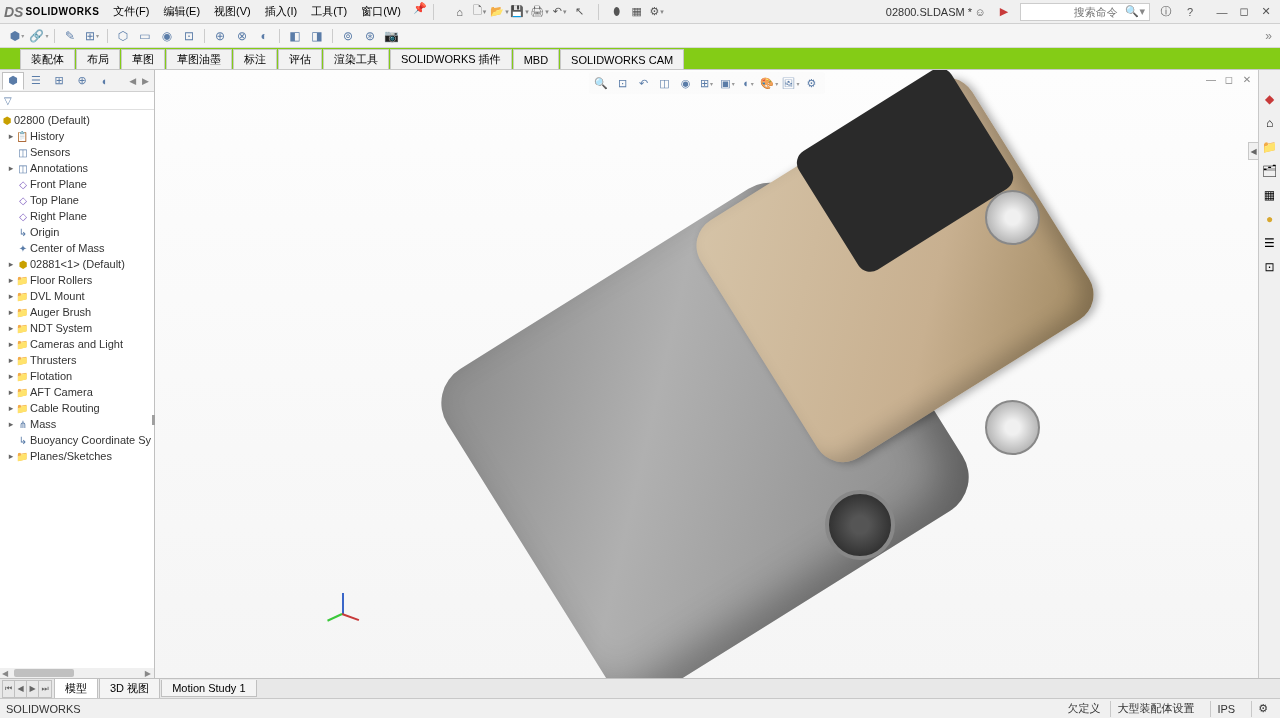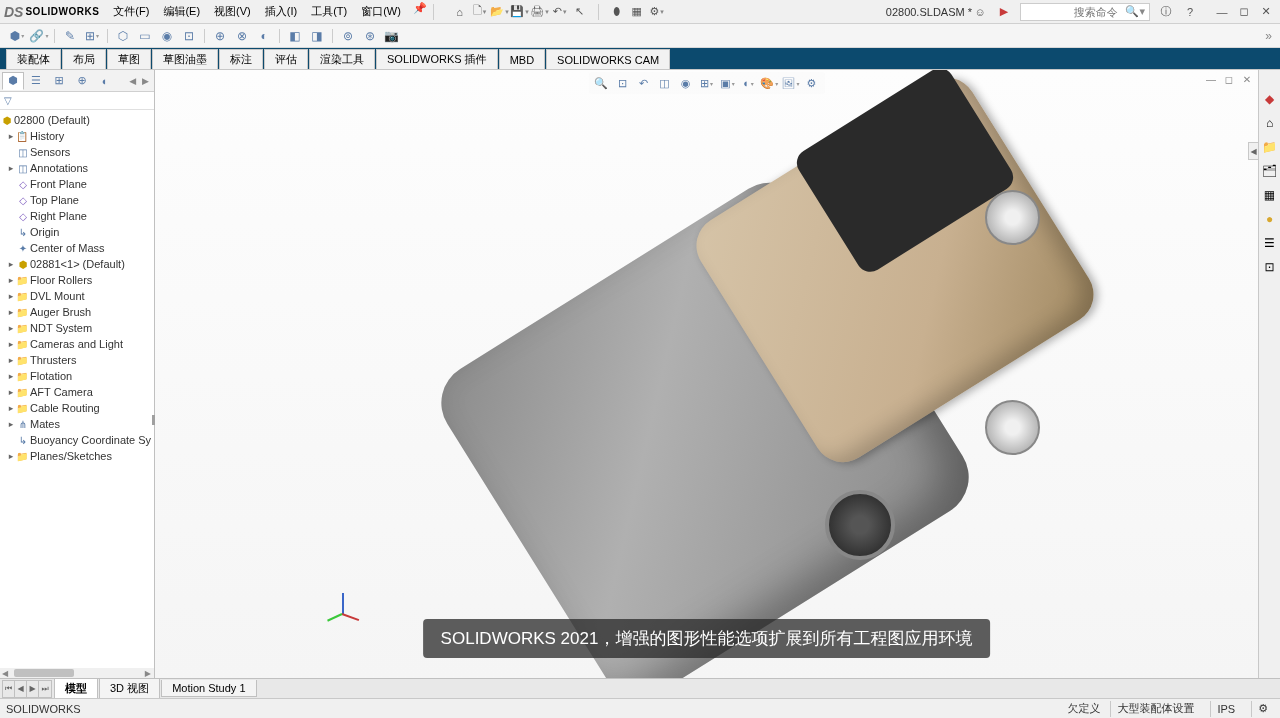--- a/index.html
+++ b/index.html
@@ -26,21 +26,21 @@
 .win-btn { width: 20px; height: 18px; display: flex; align-items: center; justify-content: center; cursor: pointer; color: #555; }
 
 
 .quick-toolbar { height: 24px; background: #f5f5f5; border-bottom: 1px solid #d8d8d8; display: flex; align-items: center; padding: 0 8px; gap: 4px; }
 .qt-icon { width: 18px; height: 18px; display: flex; align-items: center; justify-content: center; color: #5a7ca8; cursor: pointer; font-size: 12px; }
 .qt-icon.dd::after { content: "▾"; font-size: 6px; margin-left: 1px; color: #999; }
 .qt-sep { width: 1px; height: 14px; background: #ccc; margin: 0 2px; }
 .qt-right-arrow { margin-left: auto; color: #888; font-size: 12px; cursor: pointer; }
 
 
-.command-tabs { height: 22px; background: #0c4a6e; border-bottom: 1px solid #c8c8c8; display: flex; align-items: flex-end; padding-left: 6px; }
+.command-tabs { height: 22px; background: #84cc16; border-bottom: 1px solid #c8c8c8; display: flex; align-items: flex-end; padding-left: 20px; }
 .cmd-tab { padding: 3px 10px; background: #f2f2f2; border: 1px solid #c8c8c8; border-bottom: none; margin-right: 1px; cursor: pointer; font-size: 11px; height: 20px; display: flex; align-items: center; }
 
 
 .main-area { flex: 1; display: flex; position: relative; overflow: hidden; }
 
 
 .left-panel { width: 155px; background: #fff; border-right: 1px solid #c0c0c0; display: flex; flex-direction: column; }
 .panel-tabs { height: 22px; display: flex; align-items: center; border-bottom: 1px solid #d0d0d0; background: #f2f2f2; padding: 0 2px; gap: 1px; }
 .panel-tab { width: 22px; height: 18px; display: flex; align-items: center; justify-content: center; cursor: pointer; color: #5a7ca8; font-size: 11px; }
 .panel-tab.active { background: #fff; border: 1px solid #c0c0c0; border-bottom-color: #fff; }
@@ -94,21 +94,21 @@
 .right-pane { width: 22px; background: #f0f0f0; border-left: 1px solid #c8c8c8; display: flex; flex-direction: column; align-items: center; padding-top: 20px; gap: 6px; }
 .right-pane .rp-icon { width: 18px; height: 18px; display: flex; align-items: center; justify-content: center; cursor: pointer; font-size: 12px; }
 .rp-arrow { position: absolute; top: 72px; right: 22px; width: 10px; height: 18px; background: #f0f0f0; border: 1px solid #c8c8c8; border-right: none; display: flex; align-items: center; justify-content: center; font-size: 8px; color: #666; cursor: pointer; }
 
 
 .bottom-tabs { height: 20px; background: #e8e8e8; border-top: 1px solid #c0c0c0; display: flex; align-items: center; padding-left: 2px; }
 .bt-nav { display: flex; border: 1px solid #c0c0c0; margin-right: 2px; }
 .bt-nav span { width: 12px; height: 16px; display: flex; align-items: center; justify-content: center; font-size: 8px; color: #666; cursor: pointer; border-right: 1px solid #c0c0c0; }
 .bt-nav span:last-child { border-right: none; }
 .bottom-tab { padding: 2px 10px; border: 1px solid #c0c0c0; border-top: none; background: #f4f4f4; cursor: pointer; font-size: 11px; margin-right: 1px; }
-.bottom-tab.active { background: #fff; font-weight: bold; }
+.bottom-tab.active { background: #fff; font-weight: normal; }
 
 
 .status-bar { height: 20px; background: #f0f0f0; border-top: 1px solid #c8c8c8; display: flex; align-items: center; padding: 0 6px; font-size: 11px; color: #333; }
 .status-left { flex: 1; }
 .status-right { display: flex; align-items: center; gap: 10px; }
 .status-seg { padding: 0 6px; border-left: 1px solid #c8c8c8; height: 16px; display: flex; align-items: center; }
 
 
 .drag-handle { position: absolute; left: 152px; top: 345px; width: 6px; height: 10px; background: #a0a0a0; cursor: col-resize; }
 </style>
@@ -308,21 +308,21 @@
             <span class="tree-label">AFT Camera</span>
           </div>
           <div class="tree-row" style="padding-left: 6px;">
             <span class="tree-exp">▸</span>
             <span class="tree-icon folder">📁</span>
             <span class="tree-label">Cable Routing</span>
           </div>
           <div class="tree-row" style="padding-left: 6px;">
             <span class="tree-exp">▸</span>
             <span class="tree-icon blue">⋔</span>
-            <span class="tree-label">Mates</span>
+            <span class="tree-label">Mass</span>
           </div>
           <div class="tree-row" style="padding-left: 6px;">
             <span class="tree-exp"></span>
             <span class="tree-icon blue">↳</span>
             <span class="tree-label">Buoyancy Coordinate Sy</span>
           </div>
           <div class="tree-row" style="padding-left: 6px;">
             <span class="tree-exp">▸</span>
             <span class="tree-icon gray">📁</span>
             <span class="tree-label">Planes/Sketches</span>
@@ -367,21 +367,20 @@
       <div class="thruster t2"></div>
       <div class="cam-port"></div>
     </div>
 
     <div class="triad">
       <div class="triad-z"></div>
       <div class="triad-x"></div>
       <div class="triad-y"></div>
     </div>
 
-    <div class="subtitle-bar">SOLIDWORKS 2021，增强的图形性能选项扩展到所有工程图应用环境</div>
   </div>
 
   <span class="rp-arrow">◀</span>
 
   <div class="right-pane">
     <span class="rp-icon" style="color:#c83a3a">◆</span>
     <span class="rp-icon">⌂</span>
     <span class="rp-icon">📁</span>
     <span class="rp-icon">🗂</span>
     <span class="rp-icon">▦</span>

